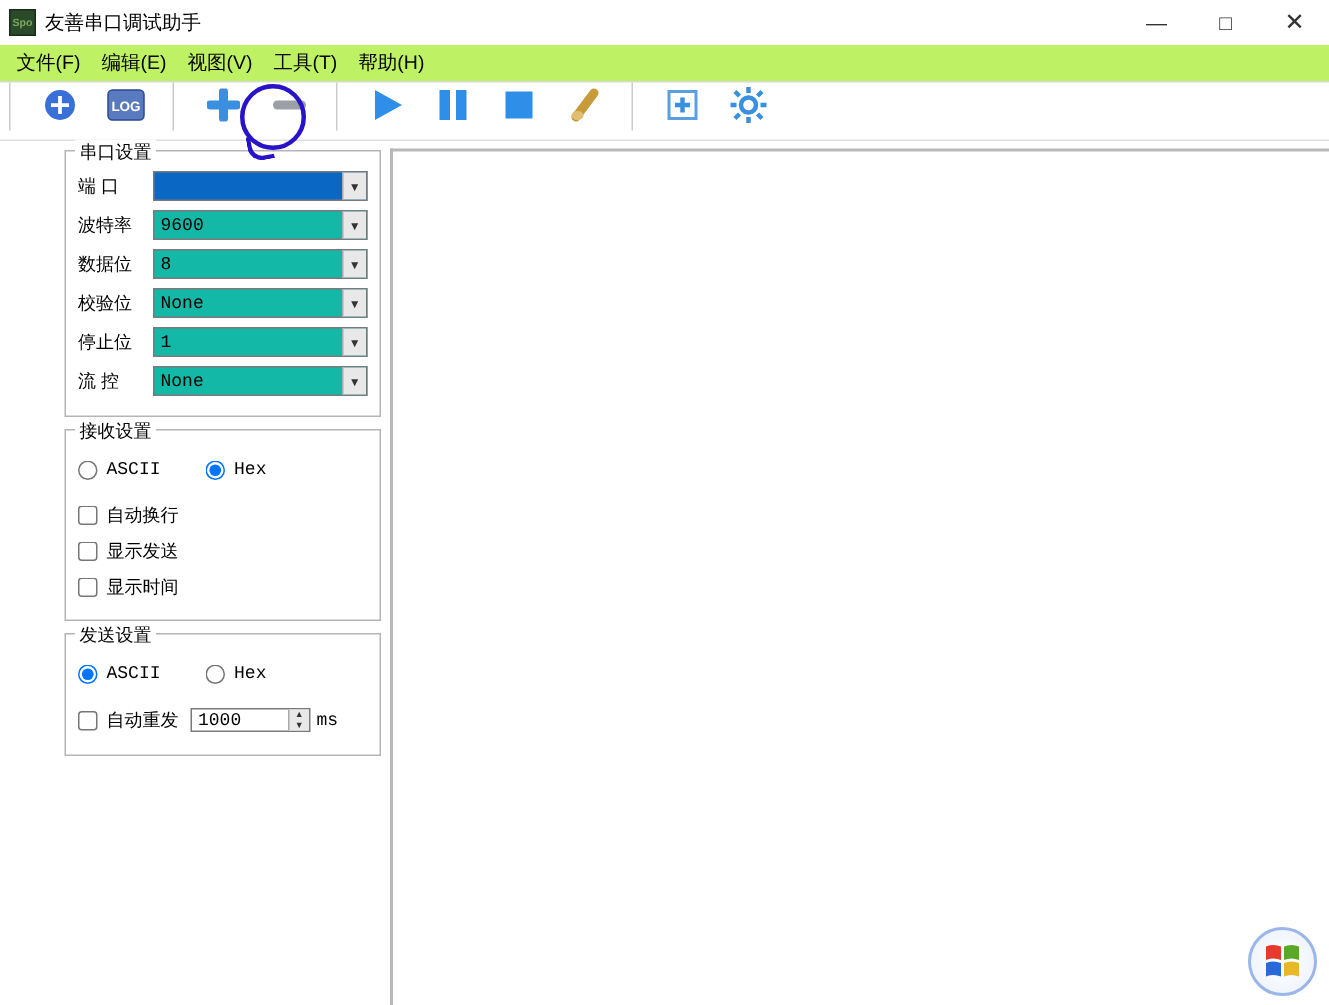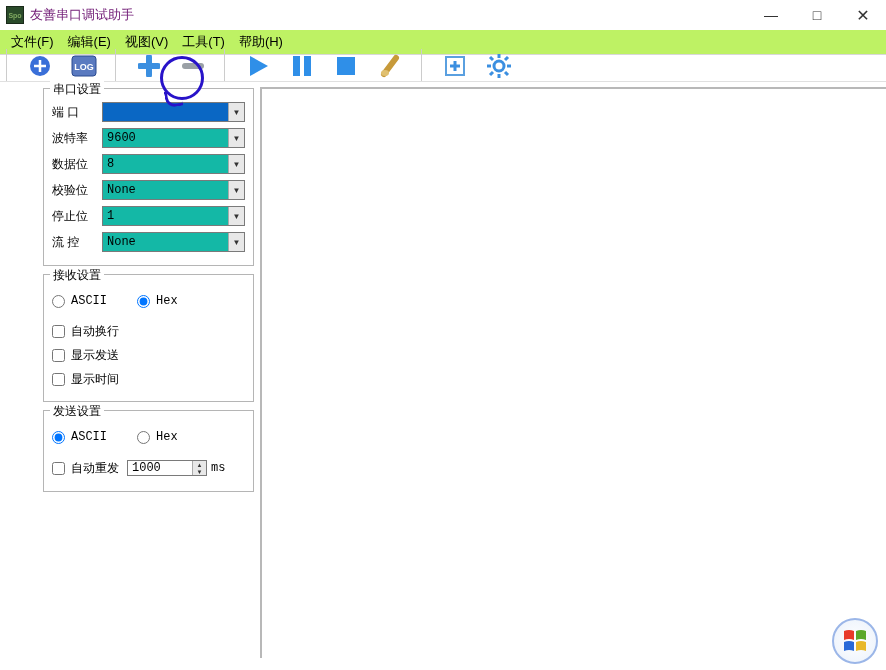--- a/index.html
+++ b/index.html
@@ -21,41 +21,41 @@
     padding-left: 6px;
   }
   .titlebar .app-icon {
     width: 18px; height: 18px;
     background: #2a4a2a;
     border: 1px solid #1a2a1a;
     display:flex;align-items:center;justify-content:center;
     color:#7fa860;font-size:7px;font-weight:bold;
     margin-right: 6px;
   }
-  .titlebar .title { font-size: 13px; color: #701a75; font-family: "Microsoft YaHei",sans-serif;}
+  .titlebar .title { font-size: 13px; color: #000000; font-family: "Microsoft YaHei",sans-serif;}
   .winbtns { margin-left: auto; display:flex; }
   .winbtn { width:46px;height:30px;display:flex;align-items:center;justify-content:center;font-size:14px;color:#333;}
   .winbtn.close{font-size:16px;}
   .menubar {
     height: 24px;
     display: flex;
     align-items: center;
     padding: 0 4px;
     background: #bef264;
     font-family: "Microsoft YaHei","SimSun",sans-serif;
     font-size: 13px;
   }
   .menubar .menu-item { padding: 2px 7px; cursor:default;}
   .toolbar {
-    height: 28px;
+    height: 40px;
     border-top: 1px solid #d8d8d8;
     border-bottom: 1px solid #e0e0e0;
     background: #fff;
     display:flex;
-    align-items:flex-end;
+    align-items:flex-start;
     padding-left:4px;
     gap:14px;
   }
   .tsep{width:3px;height:32px;border-left:1px solid #ccc;margin:0 2px;}
   .tbtn{width:30px;height:30px;display:flex;align-items:center;justify-content:center;}
   .body-area{
     display:flex;
     height: calc(670px - 30px - 24px - 40px);
   }
   .left-panel{

